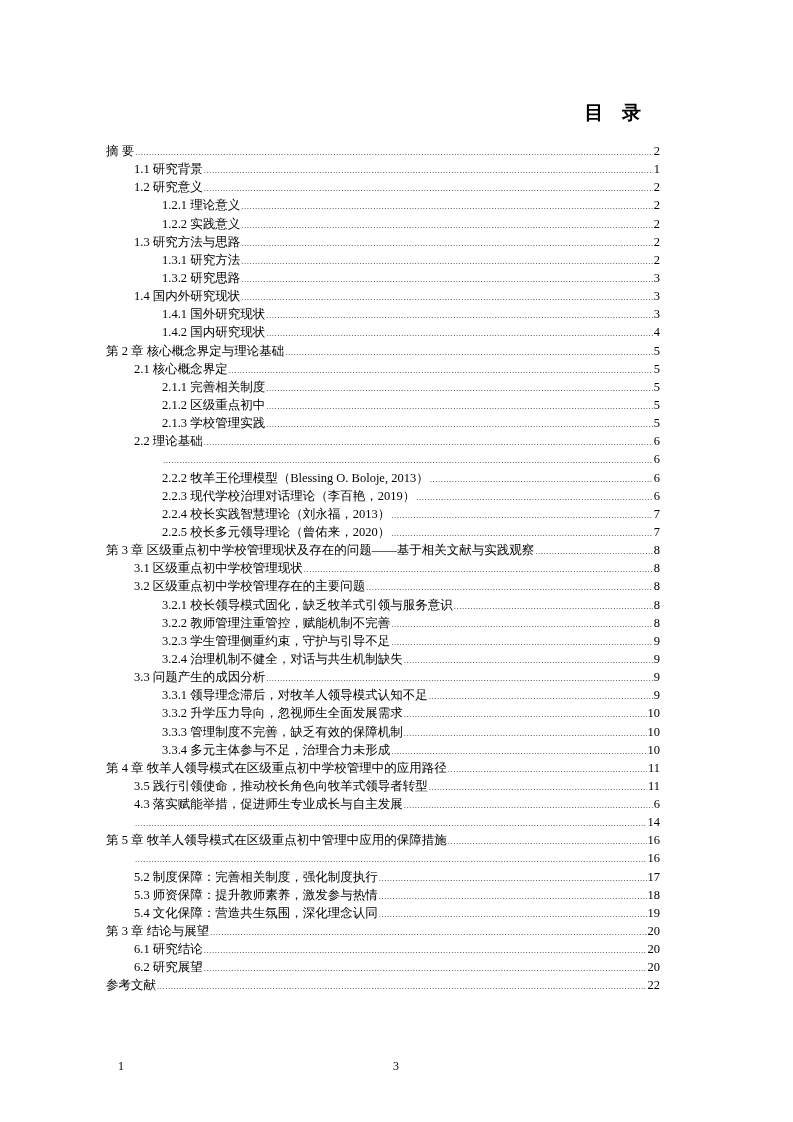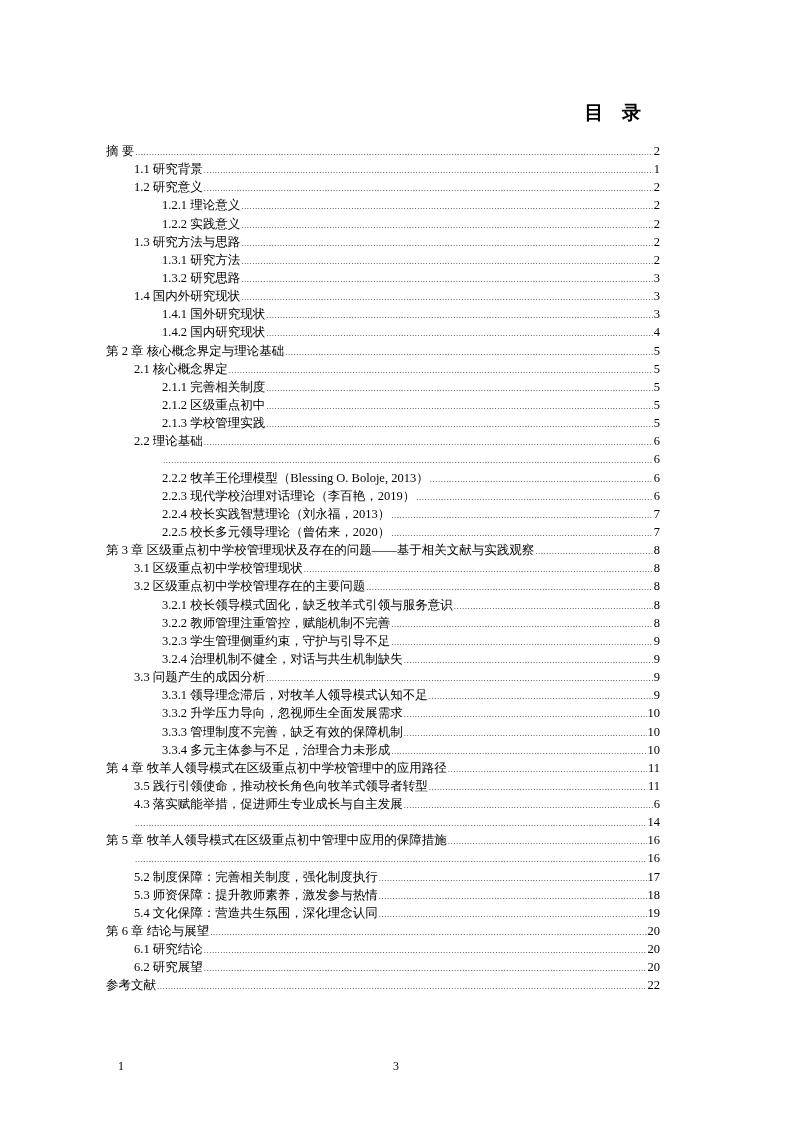--- a/index.html
+++ b/index.html
@@ -230,21 +230,21 @@
       <span class="label">5.3 师资保障：提升教师素养，激发参与热情</span>
       <span class="dots"></span>
       <span class="page">18</span>
     </div>
     <div class="row l1">
       <span class="label">5.4 文化保障：营造共生氛围，深化理念认同</span>
       <span class="dots"></span>
       <span class="page">19</span>
     </div>
     <div class="row l0">
-      <span class="label">第 6 章  结论与展望</span>
+      <span class="label">第 3 章  结论与展望</span>
       <span class="dots"></span>
       <span class="page">20</span>
     </div>
     <div class="row l1">
       <span class="label">6.1 研究结论</span>
       <span class="dots"></span>
       <span class="page">20</span>
     </div>
     <div class="row l1">
       <span class="label">6.2 研究展望</span>

